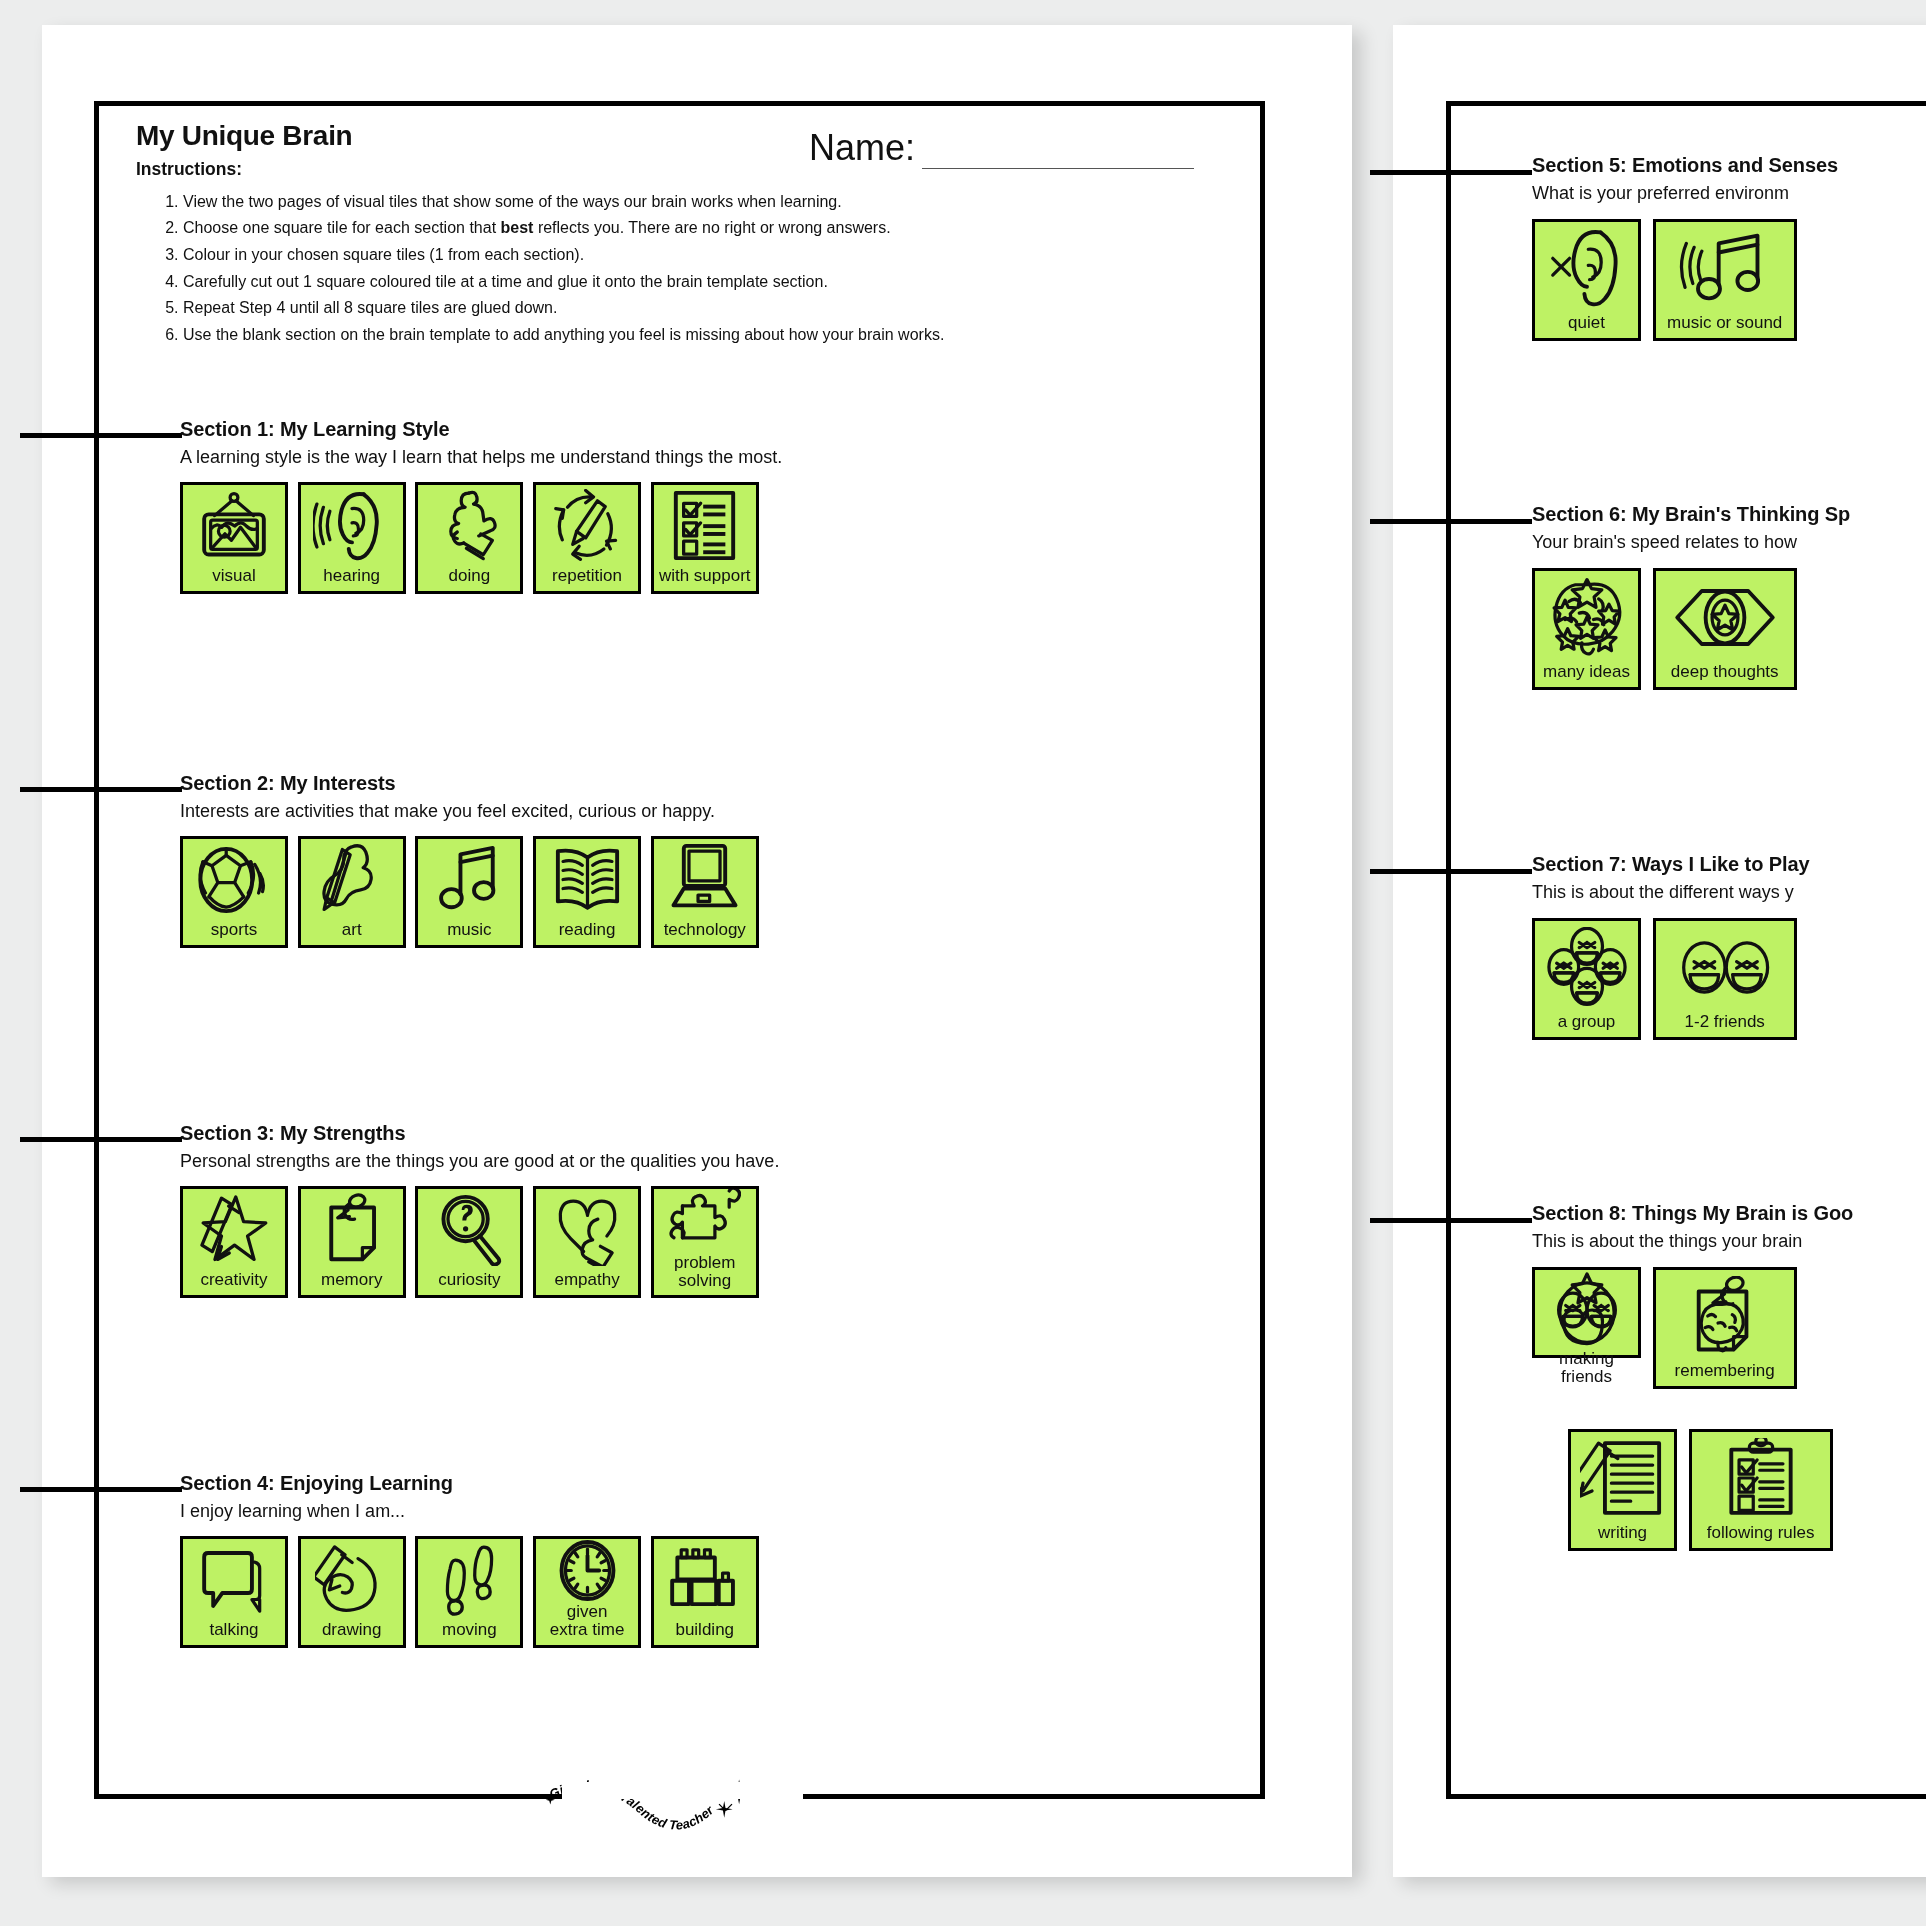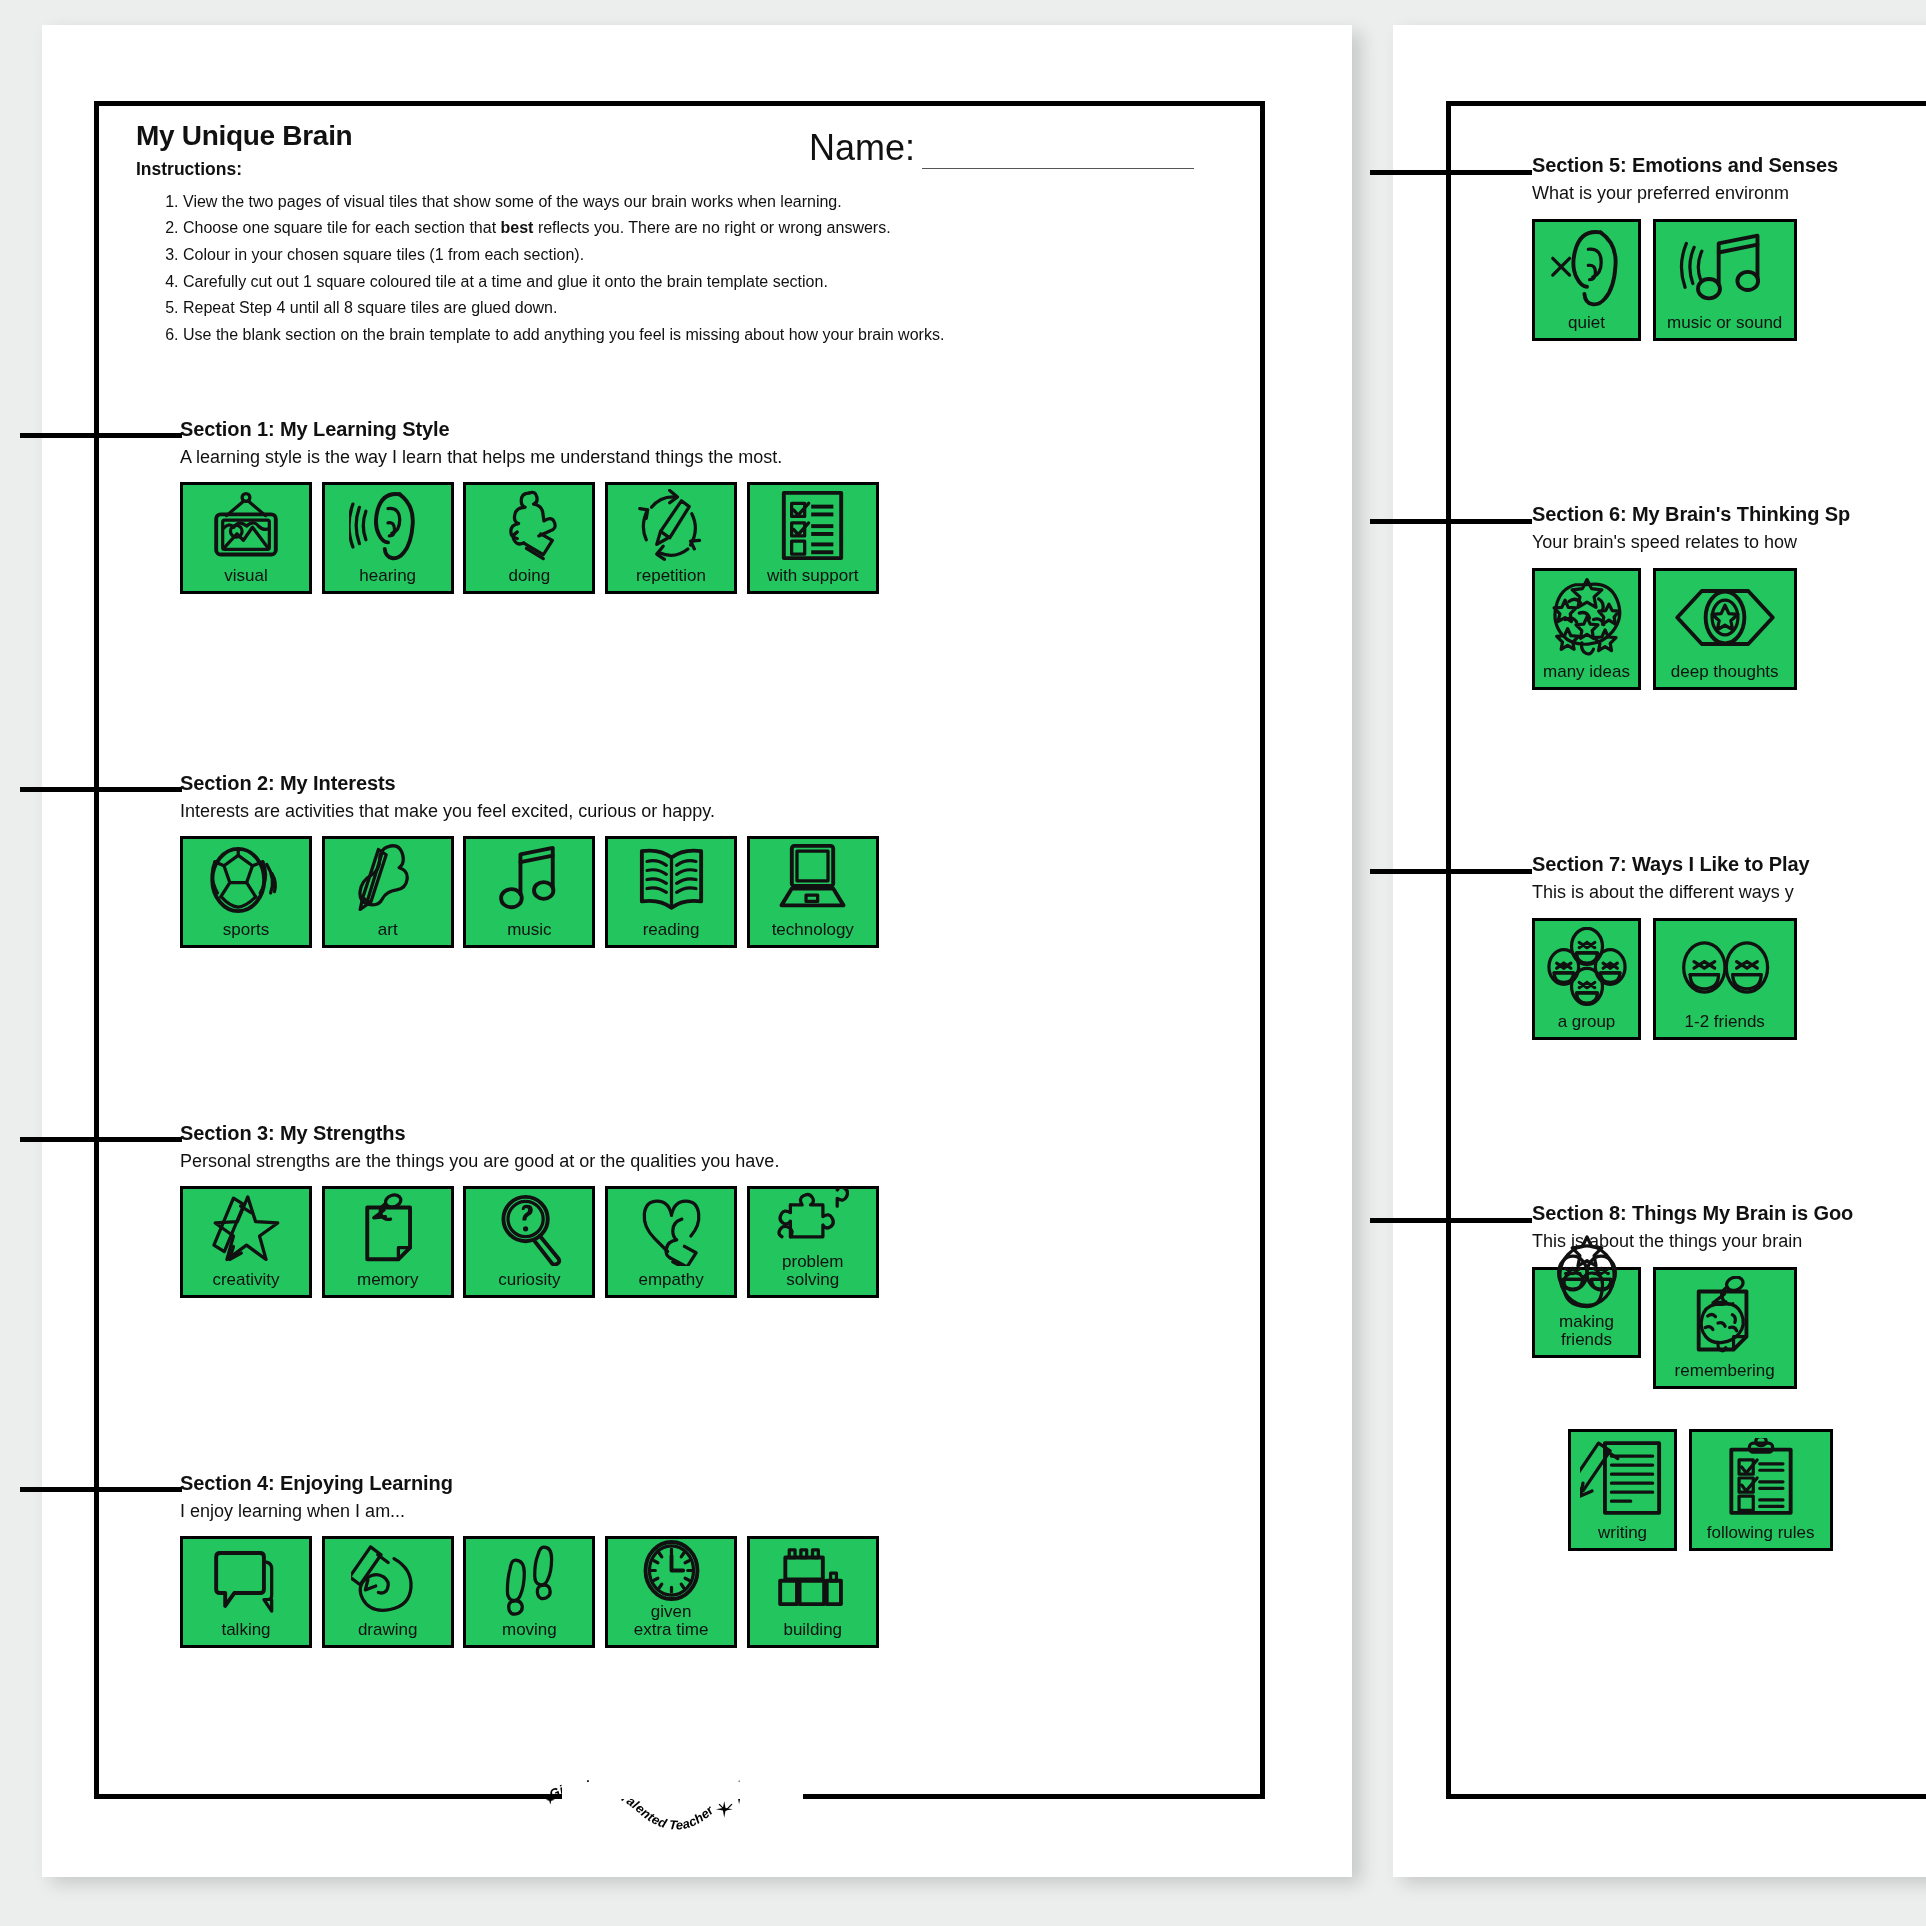--- a/index.html
+++ b/index.html
@@ -35,29 +35,29 @@
   ol.instr li{font-size:16px;line-height:1.67;}
   ol.instr li b{font-weight:bold;}
 
   
   .section{position:absolute;}
   .sec-title{font-size:20px;font-weight:bold;margin:0;letter-spacing:-0.1px;
              white-space:nowrap;}
   .sec-desc{font-size:18px;margin:5.8px 0 0 0;white-space:nowrap;}
 
   .tilerow{display:flex;gap:9.7px;margin-top:14.3px;}
-  .tile{border:3.2px solid #000;background:#22c55e;box-sizing:border-box;
+  .tile{border:3.2px solid #000;background:#bef264;box-sizing:border-box;
         display:flex;flex-direction:column;align-items:center;
-        justify-content:flex-end;padding-bottom:3.9px;}
+        padding-bottom:3.9px;}
   .tile .art{flex:1;display:flex;align-items:center;justify-content:center;
              width:100%;}
   .tile .cap{font-size:17px;text-align:center;line-height:1.06;
              padding-bottom:2.6px;}
   
-  #sheet-left ~ .section .tile, .left-sec .tile{width:132px;height:112px;}
+  #sheet-left ~ .section .tile, .left-sec .tile{width:108px;height:112px;}
   .left-sec .tile .cap{font-size:17px;}
   
   .right-sec .tile{width:105px;height:115px;}
 
   svg{display:block;}
   .ln{fill:none;stroke:#111;stroke-width:6;stroke-linecap:round;
       stroke-linejoin:round;}
   .ln2{fill:none;stroke:#111;stroke-width:5;stroke-linecap:round;
       stroke-linejoin:round;}
   .fl{fill:#111;}

